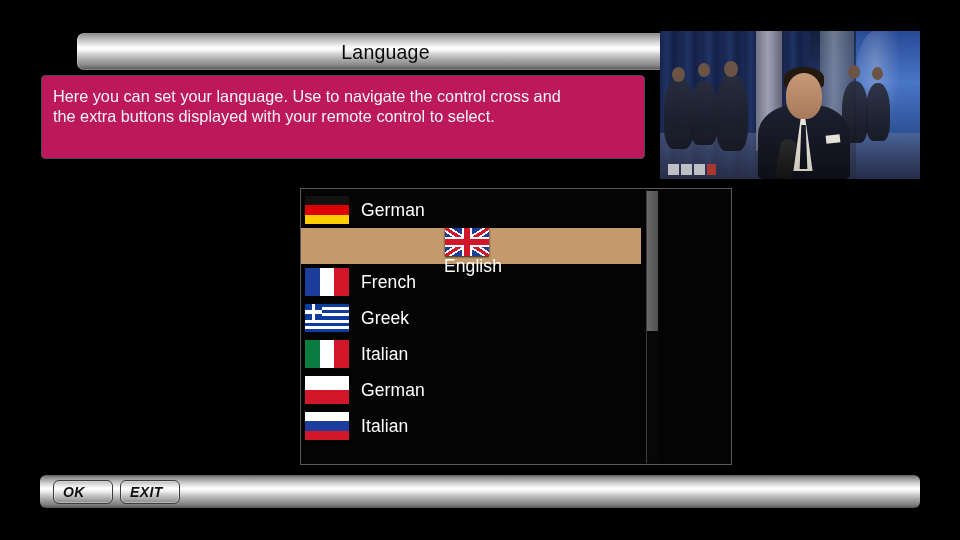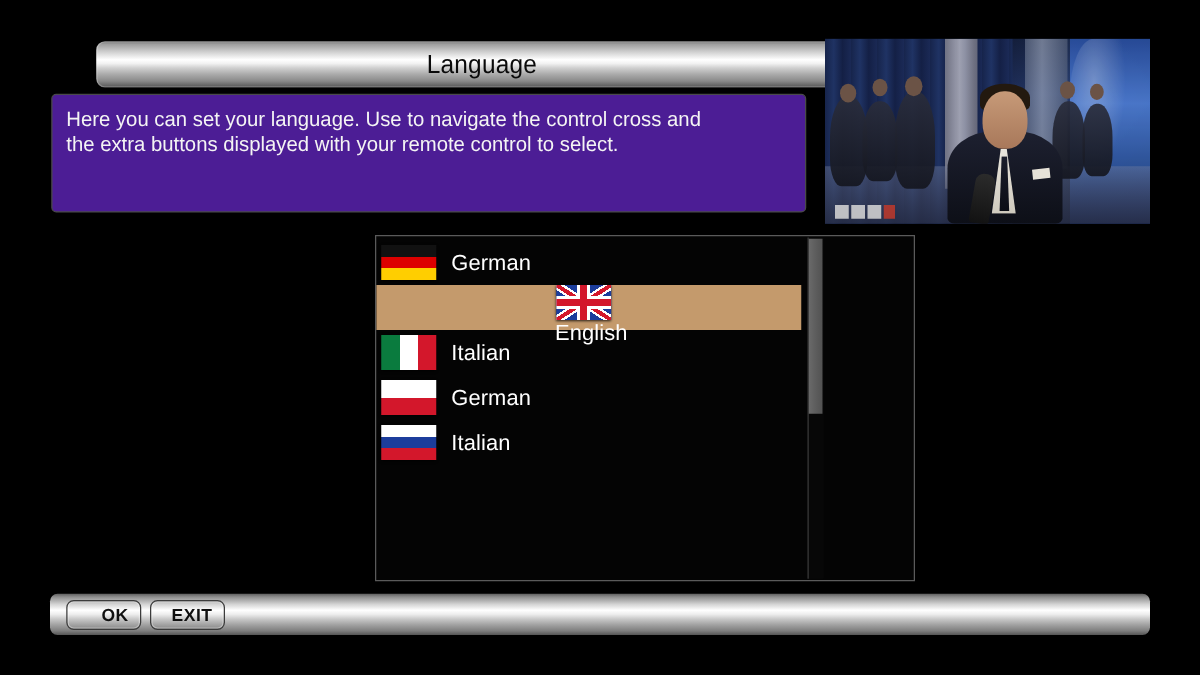--- a/index.html
+++ b/index.html
@@ -46,22 +46,22 @@
     color: #0a0a0a;
     letter-spacing: .2px;
     font-family: "Liberation Sans Narrow", "Liberation Sans", sans-serif;
     transform: scaleX(.93);
   }
 
   
   #help-box {
     position: absolute;
     left: 41px; top: 75px;
-    width: 604px; height: 95px;
-    background: #4c1d95;
+    width: 604px; height: 84px;
+    background: #be185d;
     border: 1px solid #4a4a4a;
     border-radius: 4px;
     box-sizing: border-box;
     padding: 10px 11px 0 11px;
   }
   .help-line {
     color: #f4f4f4;
     font-size: 16.5px;
     line-height: 20px;
     white-space: nowrap;
@@ -305,28 +305,29 @@
     box-sizing: border-box;
     gap: 7px;
   }
   .bar-button {
     min-width: 40px;
     height: 22px;
     padding: 0 9px;
     border: 1px solid #3c3c3c;
     border-radius: 6px;
     background: transparent;
-    display: flex; align-items: center; justify-content: flex-end;
+    display: flex; align-items: center; justify-content: flex-start;
     color: #101010;
     font-size: 14px;
     font-weight: 700;
     letter-spacing: .4px;
     font-family: "Liberation Sans Narrow", "Liberation Sans", sans-serif;
     box-shadow: inset 0 0 0 1px rgba(255,255,255,0.35);
     cursor: pointer;
+    font-style: italic;
   }
 </style>
 </head>
 <body>
 
 <div id="screen">
 
   <div id="title-bar">
     <span id="title-text">Language</span>
   </div>
@@ -382,20 +383,28 @@
         <div class="lang-row selected">
           <span class="flag flag-gb">
             <span class="uj-diag"></span>
             <span class="uj-diag2"></span>
             <span class="uj-cross-w"></span>
             <span class="uj-cross-r"></span>
           </span>
           <span class="lang-label">English</span>
         </div>
         <div class="lang-row">
+          <span class="flag flag-fr"></span>
+          <span class="lang-label">French</span>
+        </div>
+        <div class="lang-row">
+          <span class="flag flag-gr"></span>
+          <span class="lang-label">Greek</span>
+        </div>
+        <div class="lang-row">
           <span class="flag flag-it"></span>
           <span class="lang-label">Italian</span>
         </div>
         <div class="lang-row">
           <span class="flag flag-pl"></span>
           <span class="lang-label">German</span>
         </div>
         <div class="lang-row">
           <span class="flag flag-ru"></span>
           <span class="lang-label">Italian</span>

